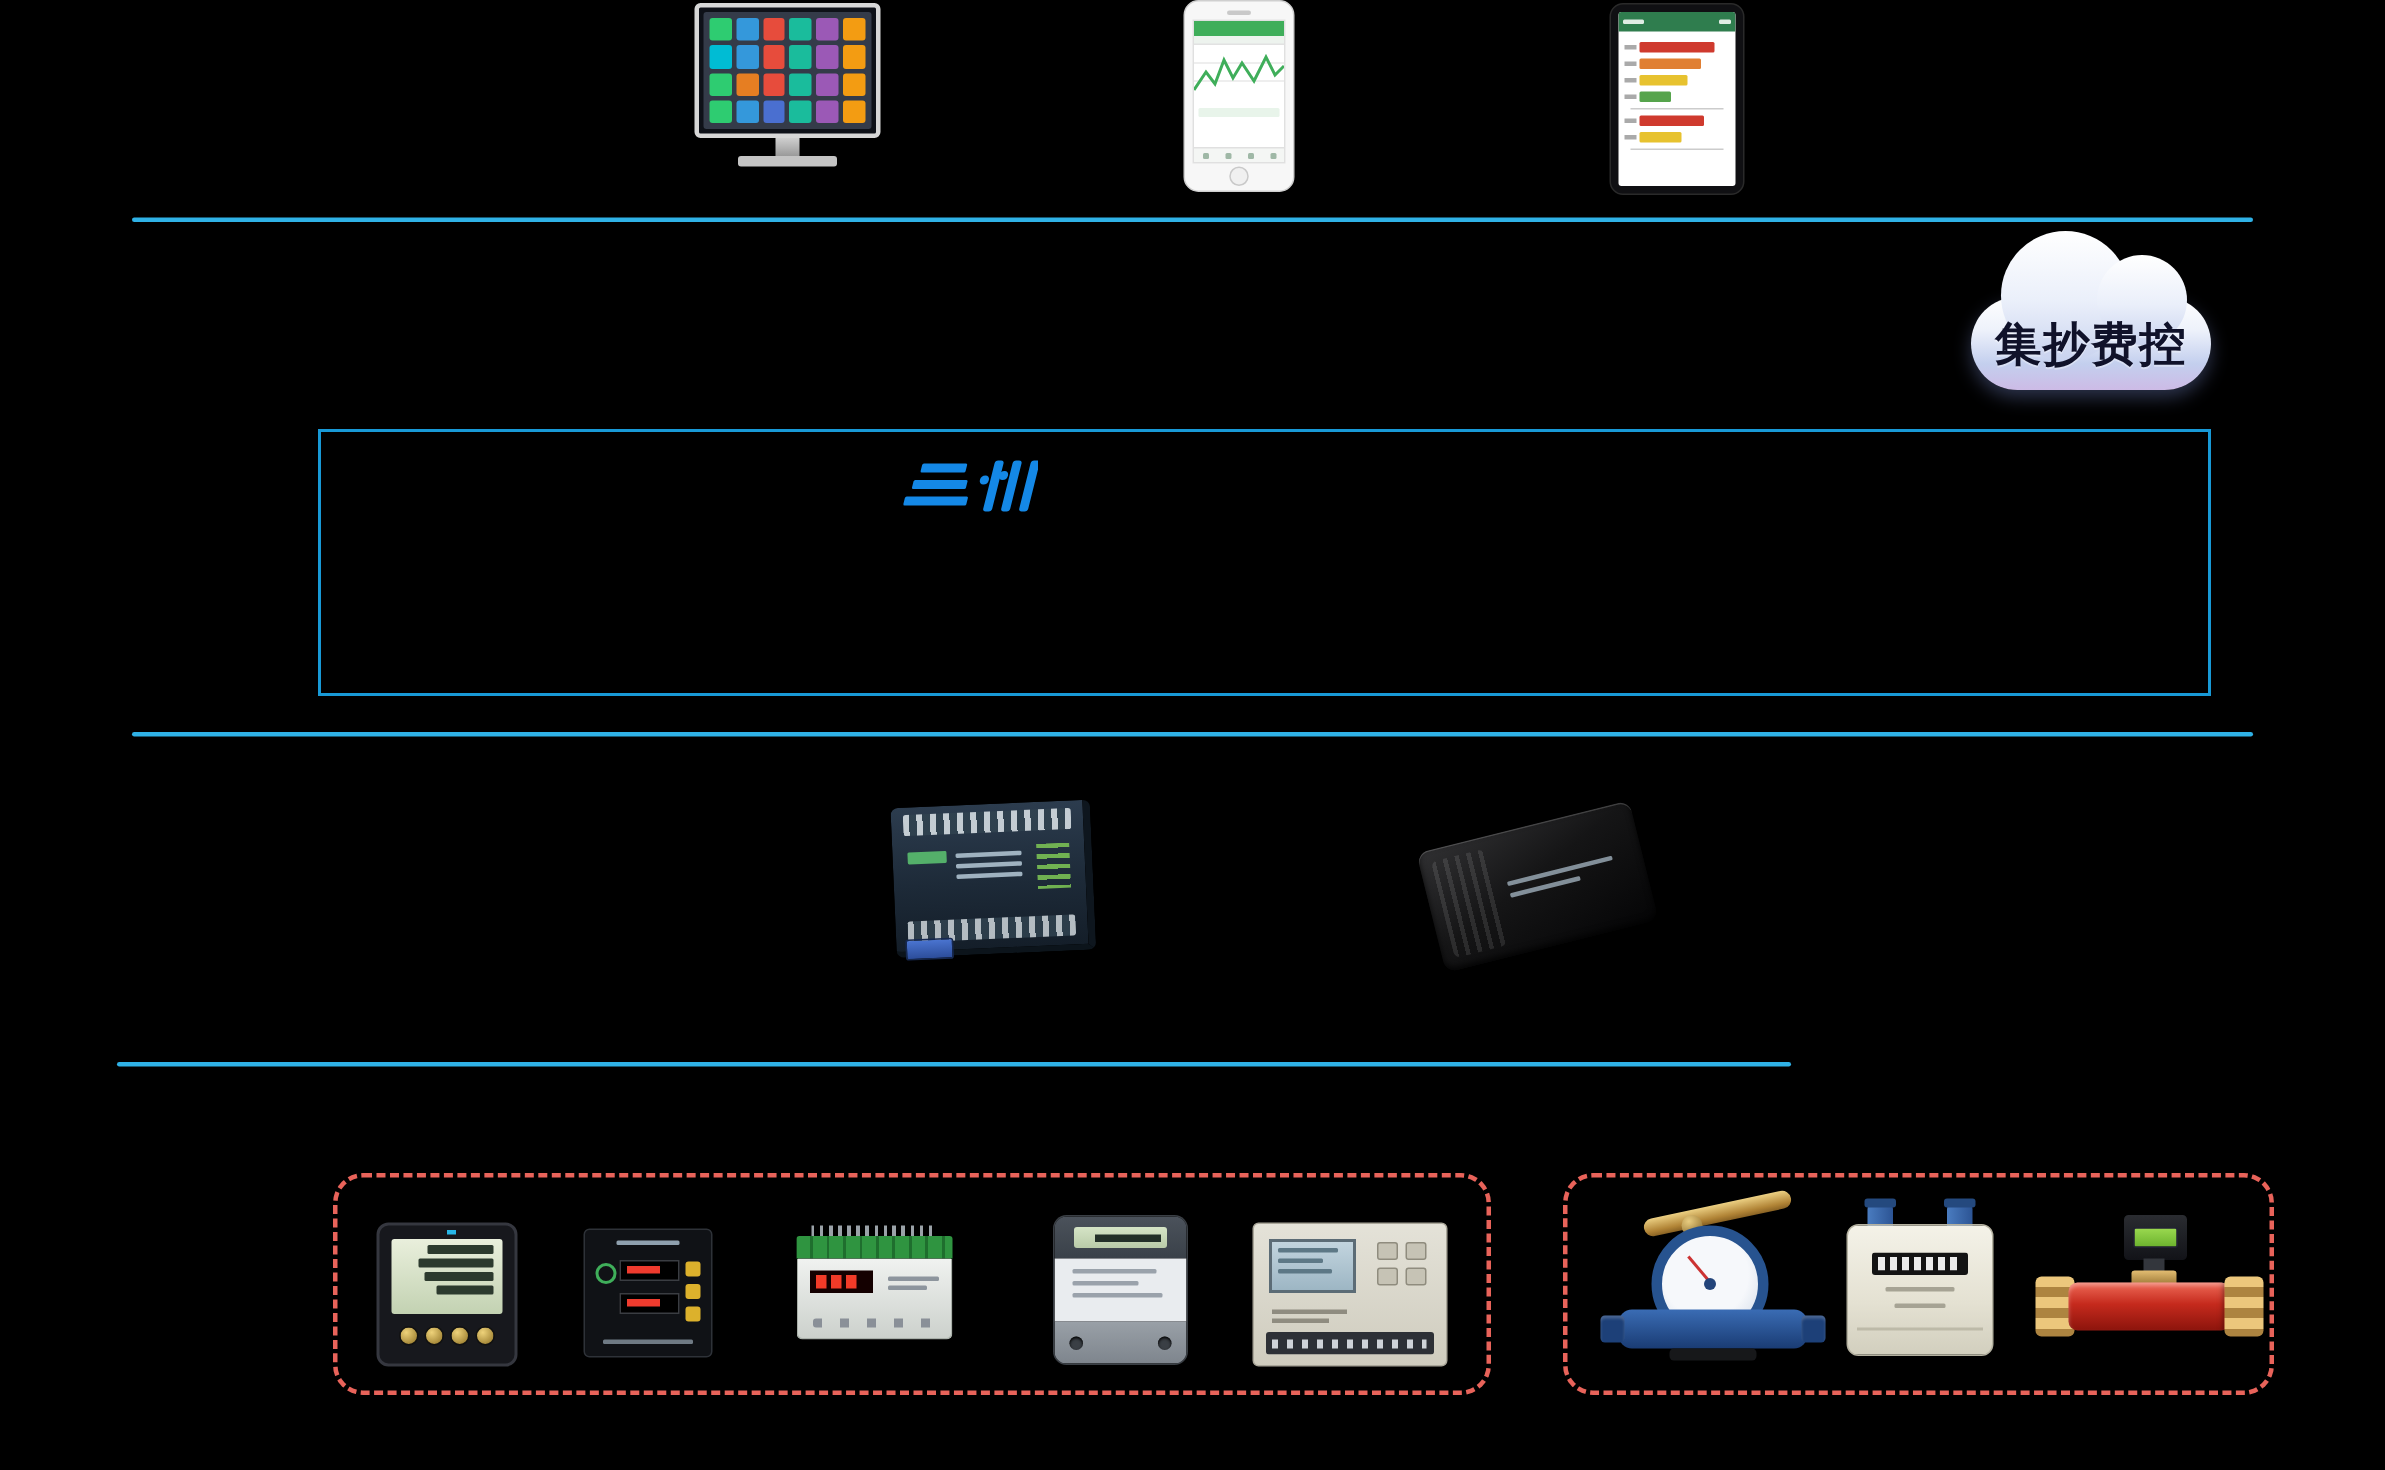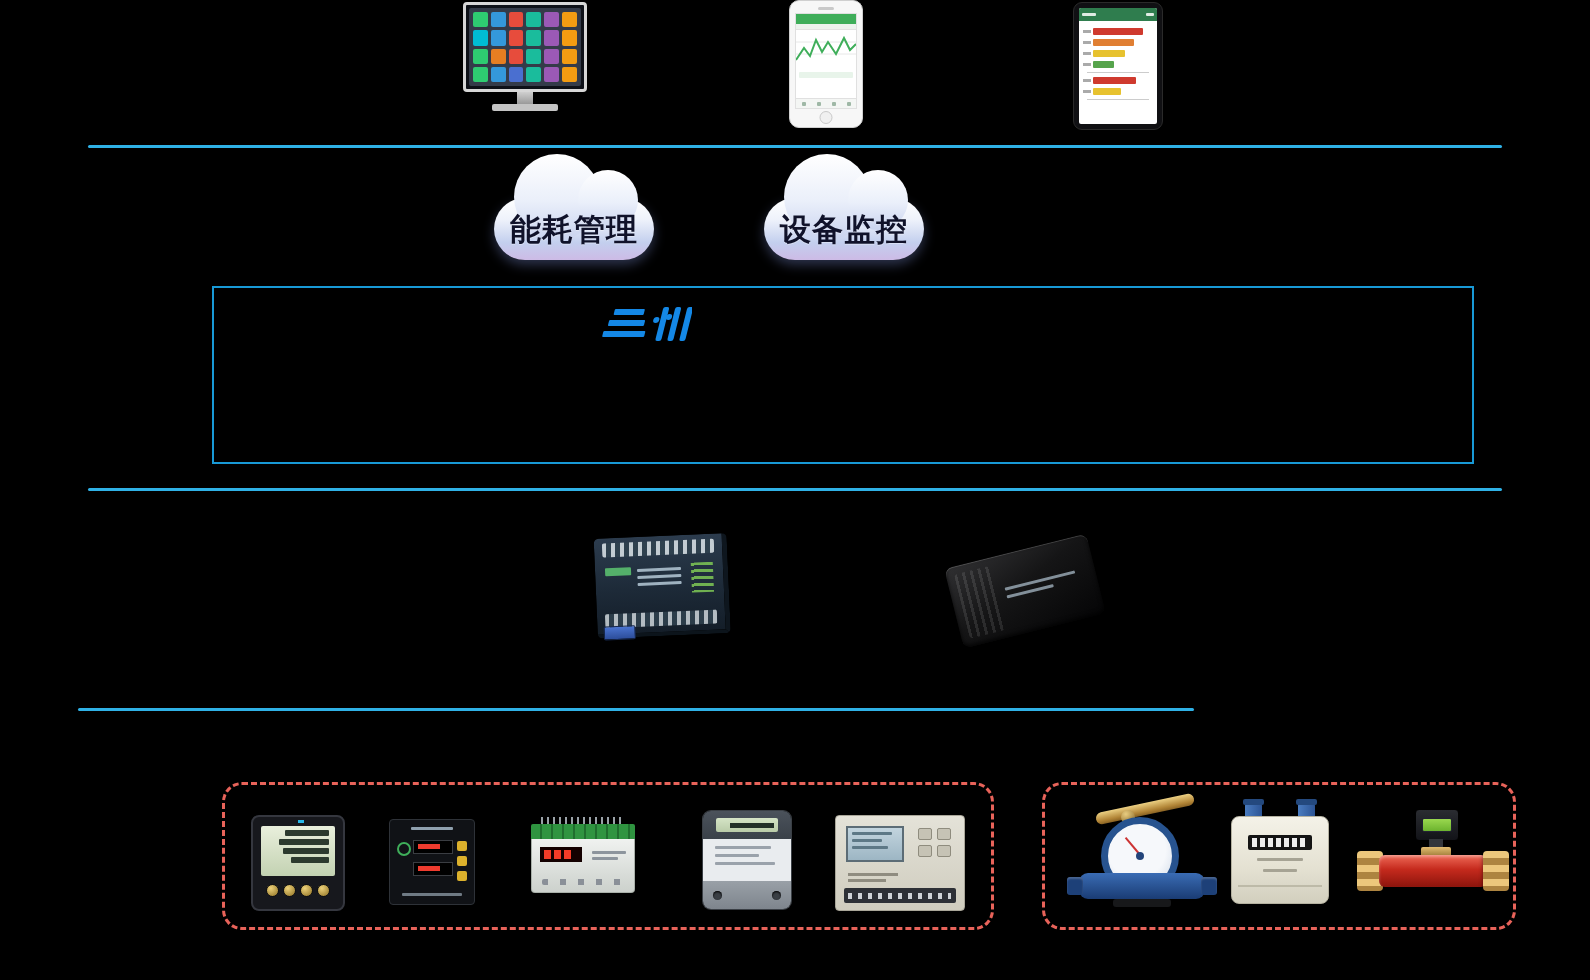--- a/index.html
+++ b/index.html
@@ -289,25 +289,22 @@
             <i></i>
             <b style="width:40%;background:#e7c22f"></b>
           </div>
         <div class="tab-axis"></div>
       </div>
     </div>
   </div>
 
   <div class="sep sep1"></div>
 
-  <div class="cloud c2">
-    <span class="cloud-label">能耗管理</span>
-  </div>
-  <div class="cloud c3">
-    <span class="cloud-label">设备监控</span>
+  <div class="cloud c5">
+    <span class="cloud-label">集抄费控</span>
   </div>
 
   <div class="platform">
     <svg class="logo" viewBox="0 0 100 44">
       <g fill="#1488e6" transform="skewX(-14) translate(8,0)">
         <rect x="16" y="4" width="30" height="6" rx="1"></rect>
         <rect x="13" y="15" width="36" height="6" rx="1"></rect>
         <rect x="10" y="26" width="42" height="6" rx="1"></rect>
         <rect x="64" y="2" width="6" height="34" rx="2"></rect>
         <rect x="76" y="2" width="6" height="34" rx="2"></rect>

